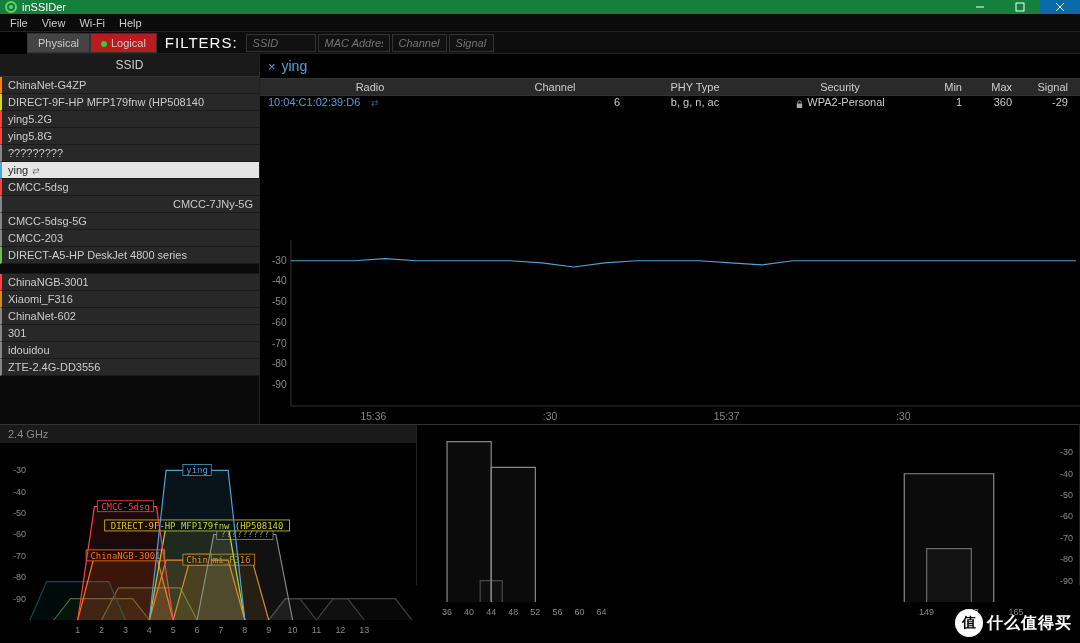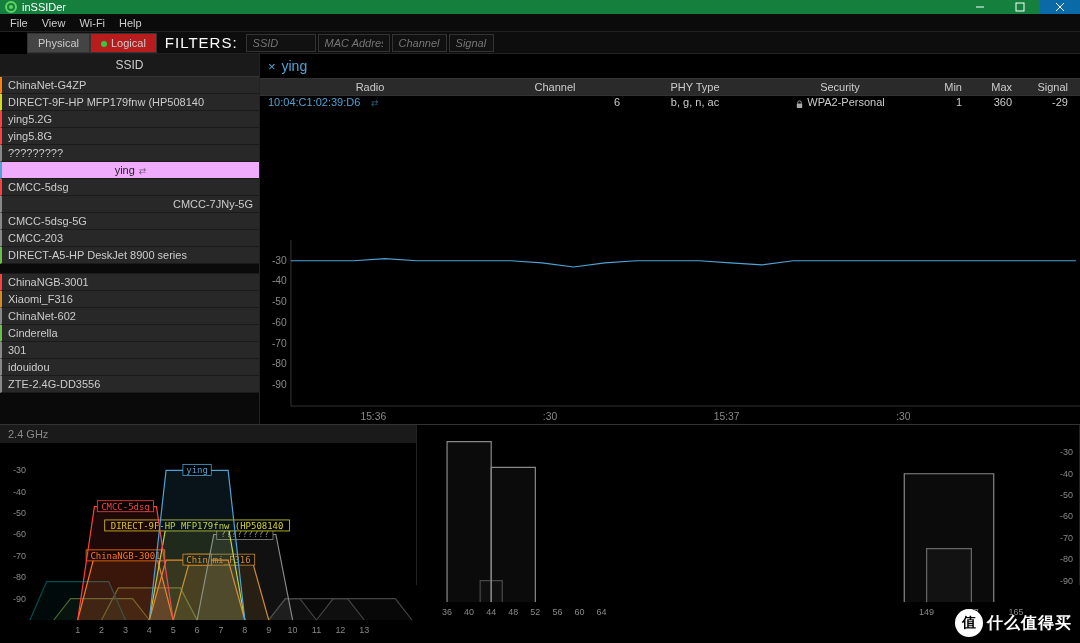--- a/index.html
+++ b/index.html
@@ -26,21 +26,21 @@
 .filter-input.ssid { width:70px; }
 .filter-input.mac { width:72px; }
 .filter-input.chan { width:55px; }
 .filter-input.sig { width:45px; }
 
 .main { display:flex; height:calc(432px - 62px); }
 .sidebar { width:284px; background:#0a0a0a; border-right:1px solid #222; overflow:hidden;}
 .sidebar-header { background:#1a1a1a; text-align:center; padding:4px; font-size:12px; color:#ccc; border-bottom:1px solid #333;}
 .ssid-list { }
 .ssid-item { padding:2px 6px; border-bottom:1px solid #1a1a1a; background:#282828; color:#ccc; font-size:11px; position:relative; border-left:2px solid transparent;}
-.ssid-item.selected { background:#f0abfc; color:#222;text-align:center; }
+.ssid-item.selected { background:#e5e5e5; color:#222; }
 .link-icon { display:inline-block; margin-left:4px; opacity:0.6; font-size:9px;}
 .ssid-item.spacer { height:10px; background:#0a0a0a; border-left:none;}
 
 .detail { flex:1; background:#000; position:relative; }
 .detail-title { padding:4px 8px; font-size:14px; }
 .detail-title .close-x { color:#4da3d4; margin-right:2px; font-size:13px;}
 .detail-title .name { color:#4da3d4; }
 .detail-header { display:flex; background:#2a2a2a; height:18px; align-items:center; font-size:11px; color:#ccc; border-top:1px solid #333; border-bottom:1px solid #333;}
 .detail-row { display:flex; height:16px; font-size:11px; padding:0;}
 .col { text-align:center; overflow:hidden; white-space:nowrap;}
@@ -129,26 +129,25 @@
         <div class="ssid-item" style="border-left-color: rgb(255, 127, 14);">ChinaNet-G4ZP</div>
         <div class="ssid-item" style="border-left-color: rgb(214, 216, 34);">DIRECT-9F-HP MFP179fnw (HP508140</div>
         <div class="ssid-item" style="border-left-color: rgb(255, 64, 64);">ying5.2G</div>
         <div class="ssid-item" style="border-left-color: rgb(255, 64, 64);">ying5.8G</div>
         <div class="ssid-item" style="border-left-color: rgb(136, 136, 136);">?????????</div>
         <div class="ssid-item selected" style="border-left-color: rgb(77, 163, 212);">ying<span class="link-icon">⇄</span></div>
         <div class="ssid-item" style="border-left-color: rgb(255, 64, 64);">CMCC-5dsg</div>
         <div class="ssid-item" style="border-left-color: rgb(136, 136, 136); text-align: right;">CMCC-7JNy-5G</div>
         <div class="ssid-item" style="border-left-color: rgb(136, 136, 136);">CMCC-5dsg-5G</div>
         <div class="ssid-item" style="border-left-color: rgb(136, 136, 136);">CMCC-203</div>
-        <div class="ssid-item" style="border-left-color: rgb(107, 191, 75);">DIRECT-A5-HP DeskJet 8900 series</div>
+        <div class="ssid-item" style="border-left-color: rgb(107, 191, 75);">DIRECT-A5-HP DeskJet 4800 series</div>
         <div class="ssid-item spacer"></div>
         <div class="ssid-item" style="border-left-color: rgb(255, 64, 64);">ChinaNGB-3001</div>
         <div class="ssid-item" style="border-left-color: rgb(214, 138, 34);">Xiaomi_F316</div>
         <div class="ssid-item" style="border-left-color: rgb(136, 136, 136);">ChinaNet-602</div>
-        <div class="ssid-item" style="border-left-color: rgb(107, 191, 75);">Cinderella</div>
         <div class="ssid-item" style="border-left-color: rgb(136, 136, 136);">301</div>
         <div class="ssid-item" style="border-left-color: rgb(136, 136, 136);">idouidou</div>
         <div class="ssid-item" style="border-left-color: rgb(136, 136, 136);">ZTE-2.4G-DD3556</div>
       </div>
   </div>
   <div class="detail">
     <div class="detail-title">
       <span class="close-x">×</span>
       <span class="name">ying</span>
     </div>

